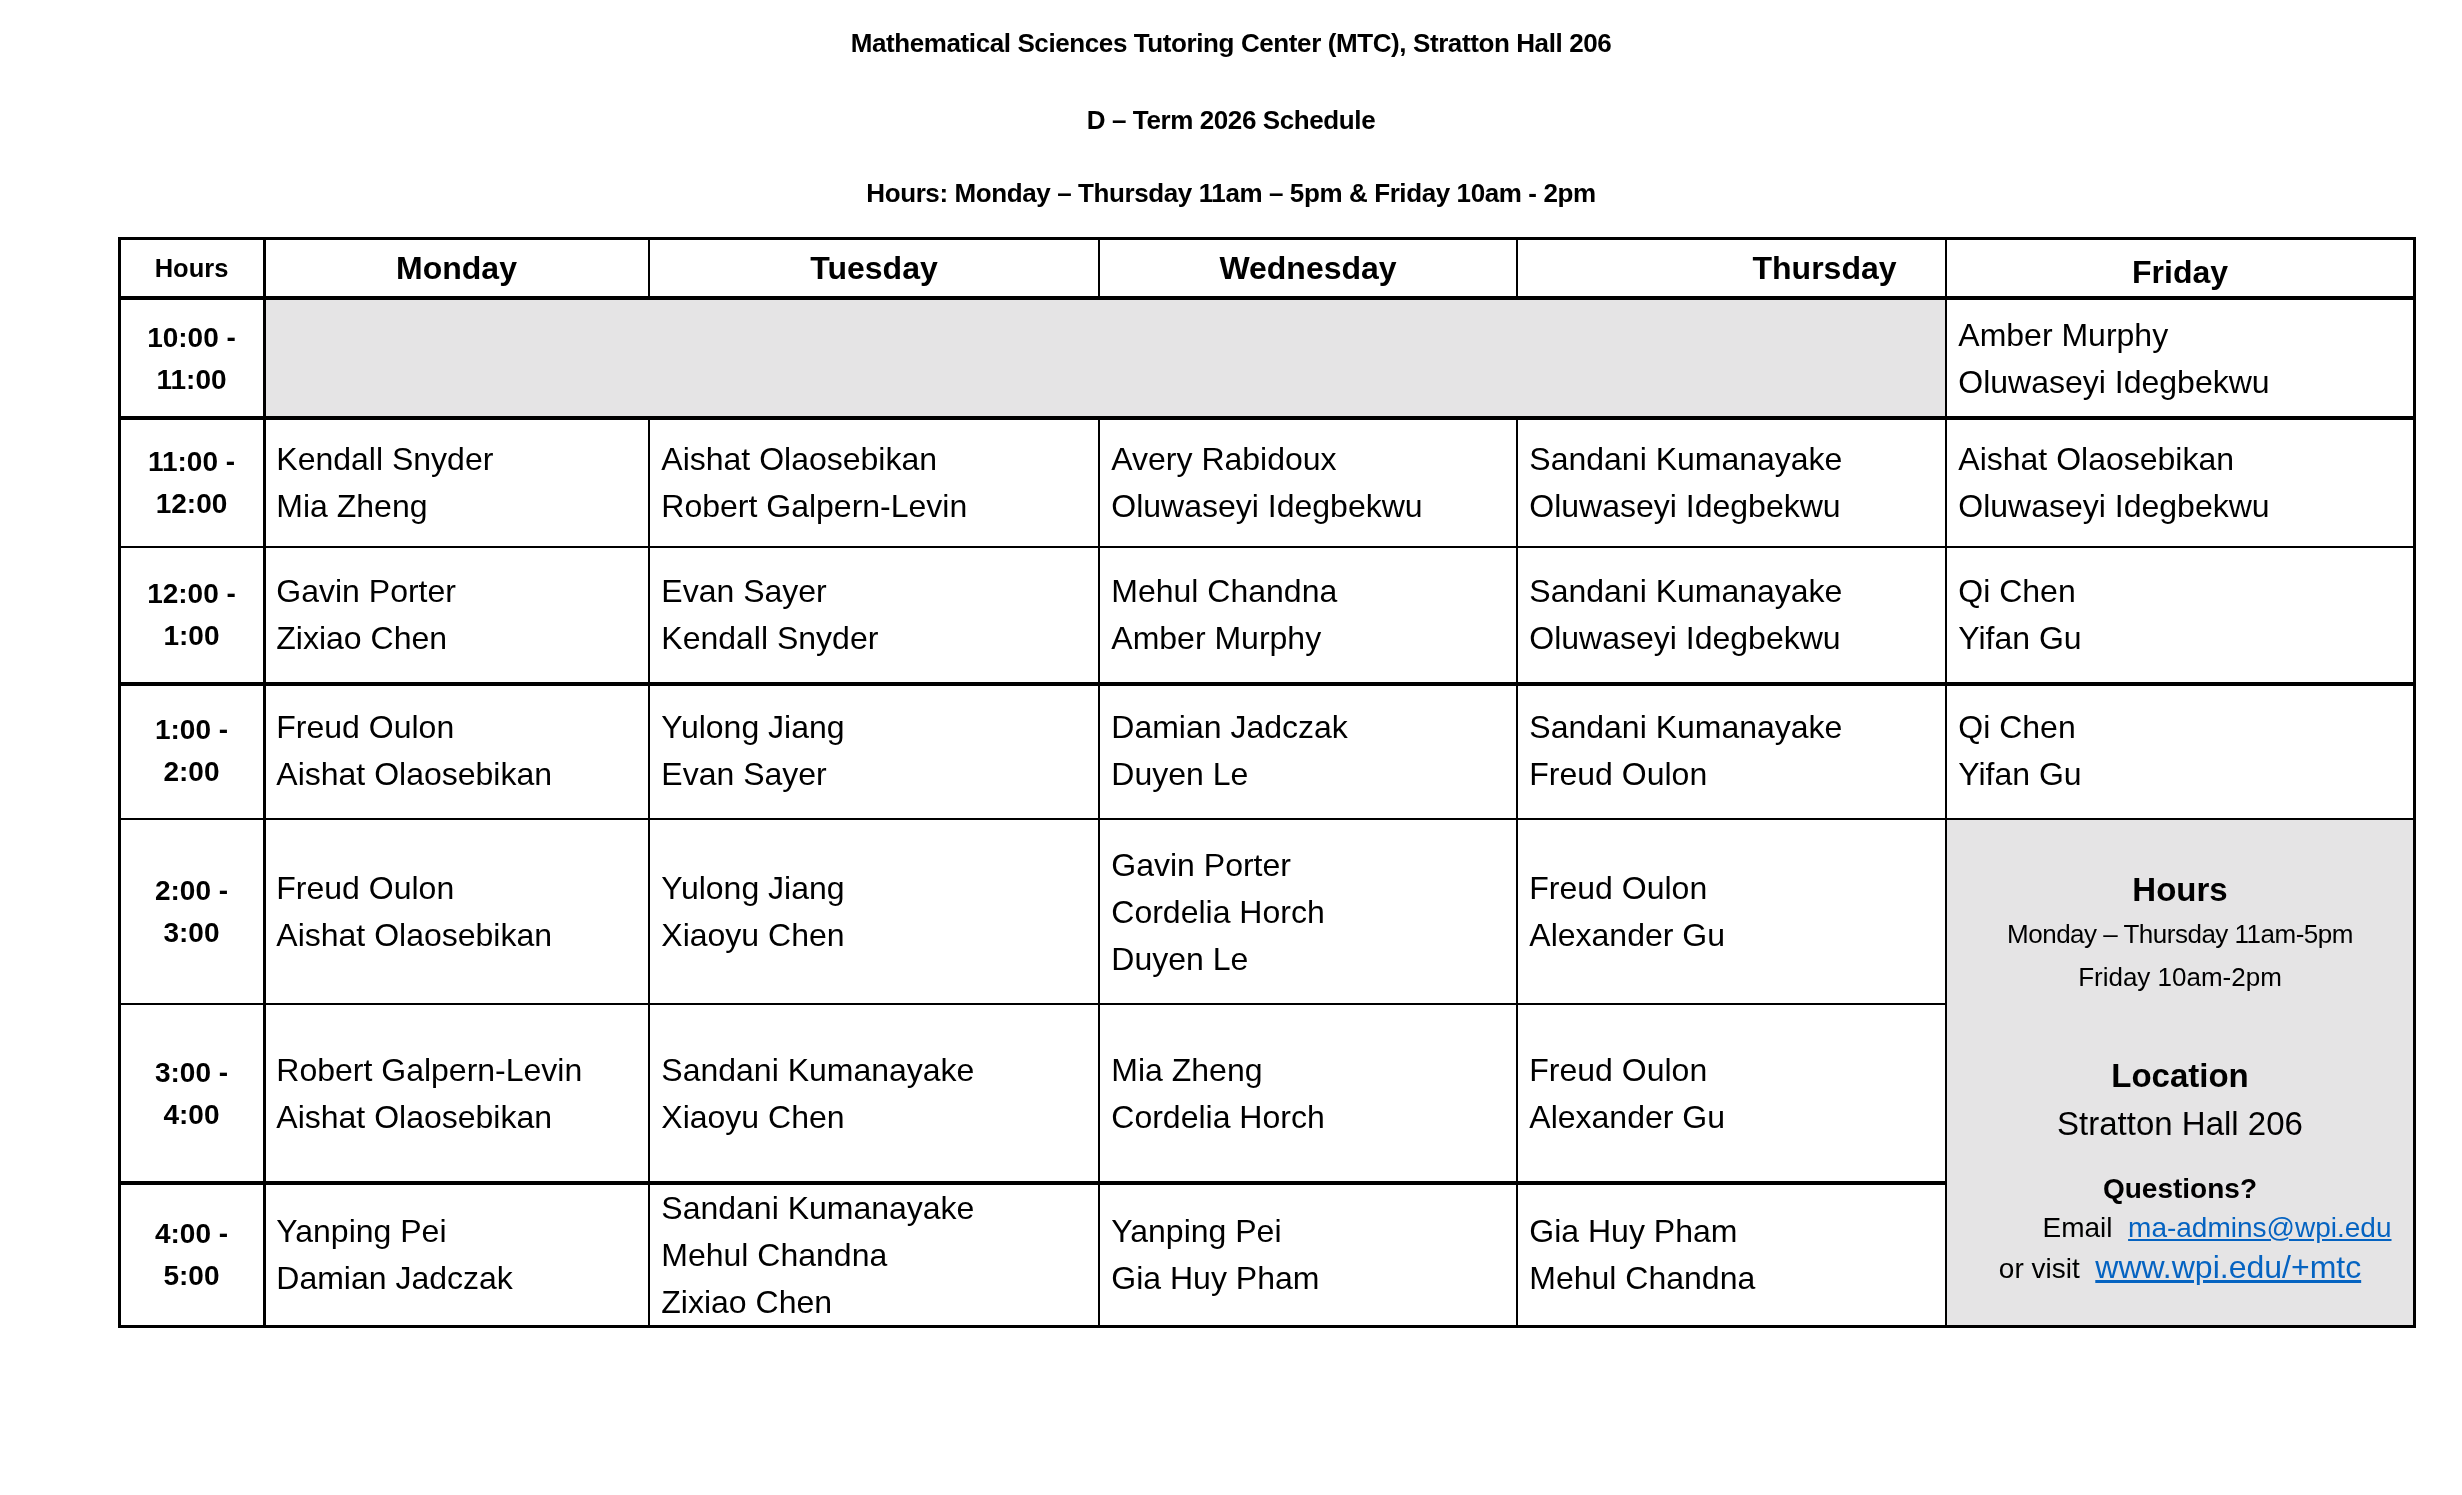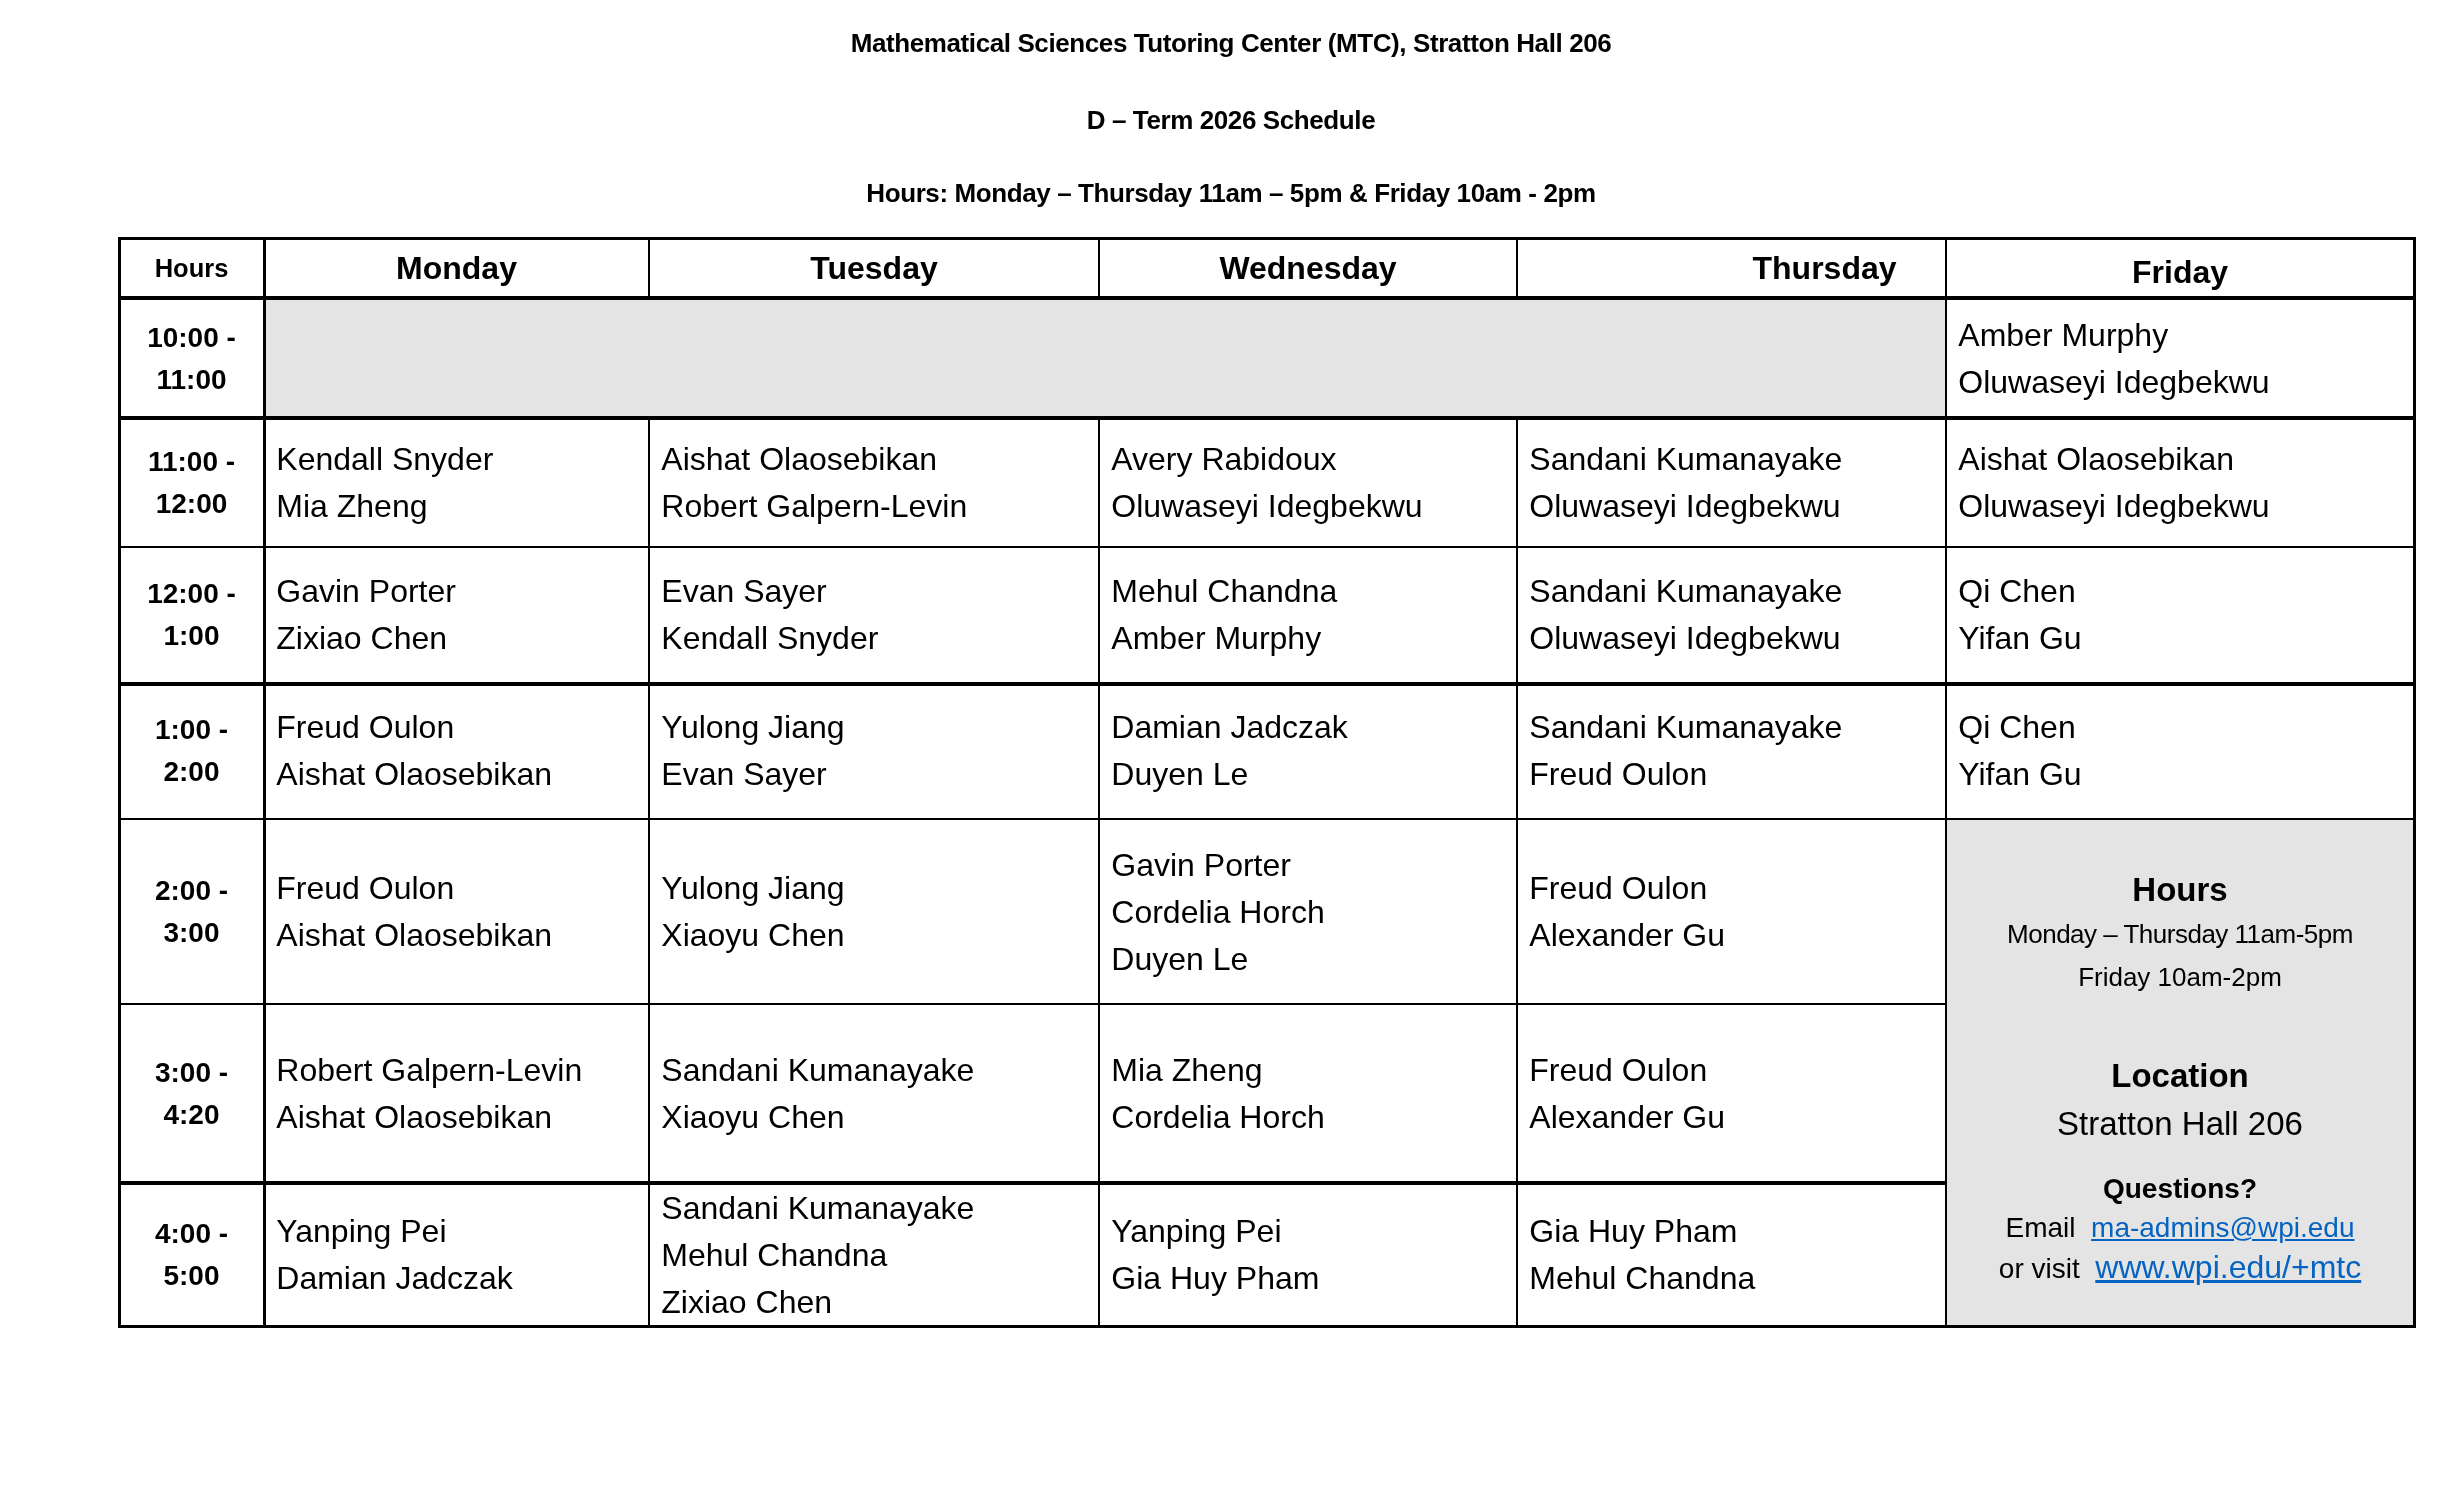--- a/index.html
+++ b/index.html
@@ -151,21 +151,21 @@
     <span>Cordelia Horch</span>
     <span>Duyen Le</span>
   </div>
   <div class="names" style="left:1517px; top:819px; width:429px; height:186px;">
     <span>Freud Oulon</span>
     <span>Alexander Gu</span>
   </div>
 
   <div class="time" style="left:119px; top:1004px; width:145px; height:179px;">
     <span>3:00 -</span>
-    <span>4:20</span>
+    <span>4:00</span>
   </div>
   <div class="names" style="left:264px; top:1004px; width:385px; height:179px;">
     <span>Robert Galpern-Levin</span>
     <span>Aishat Olaosebikan</span>
   </div>
   <div class="names" style="left:649px; top:1004px; width:450px; height:179px;">
     <span>Sandani Kumanayake</span>
     <span>Xiaoyu Chen</span>
   </div>
   <div class="names" style="left:1099px; top:1004px; width:418px; height:179px;">
@@ -199,21 +199,21 @@
     <span>Mehul Chandna</span>
   </div>
 
   <div class="info" style="left:1946px; top:819px; width:468px; height:508px;">
     <div class="h" style="position:absolute; left:0; width:468px; top:51px; font-size:33px; line-height:39px;">Hours</div>
     <div style="position:absolute; left:0; width:468px; top:98px; font-size:26px; line-height:35px; letter-spacing:-0.5px;">Monday – Thursday 11am-5pm</div>
     <div style="position:absolute; left:0; width:468px; top:141px; font-size:26px; line-height:35px;">Friday 10am-2pm</div>
     <div class="h" style="position:absolute; left:0; width:468px; top:237px; font-size:33px; line-height:39px;">Location</div>
     <div style="position:absolute; left:0; width:468px; top:285px; font-size:33px; line-height:39px;">Stratton Hall 206</div>
     <div class="h" style="position:absolute; left:0; width:468px; top:352px; font-size:28px; line-height:35px;">Questions?</div>
-    <div style="position:absolute; left:0; width:468px; top:391px; font-size:28px; line-height:35px;">
+    <div style="position:absolute; left:0; width:468px; top:391px; font-size:28px; line-height:35px;padding-left:37px;">
       <span>Email</span>&nbsp;
       <span class="link">ma-admins@wpi.edu</span>
     </div>
     <div style="position:absolute; left:0; width:468px; top:431px; font-size:28px; line-height:35px;">
       <span>or visit</span>&nbsp;
       <span class="link" style="font-size:32px;">www.wpi.edu/+mtc</span>
     </div>
   </div>
 
   <div class="vline" style="left:118px; top:237px; width:2.6px; height:1091px;"></div>

